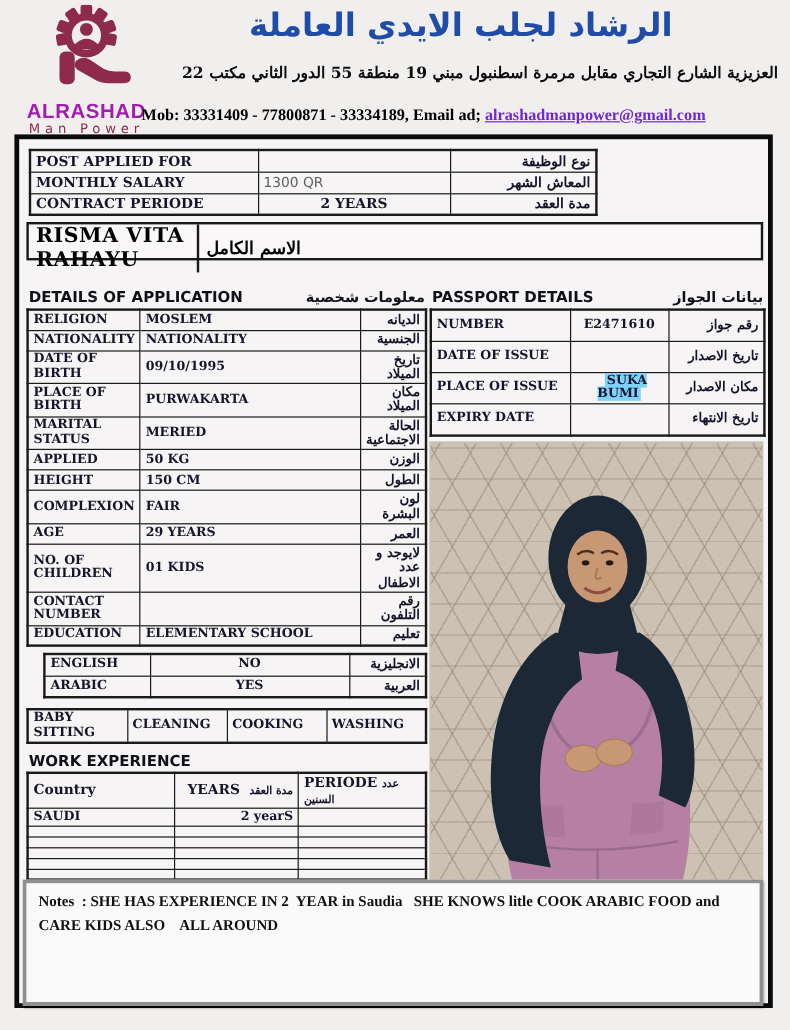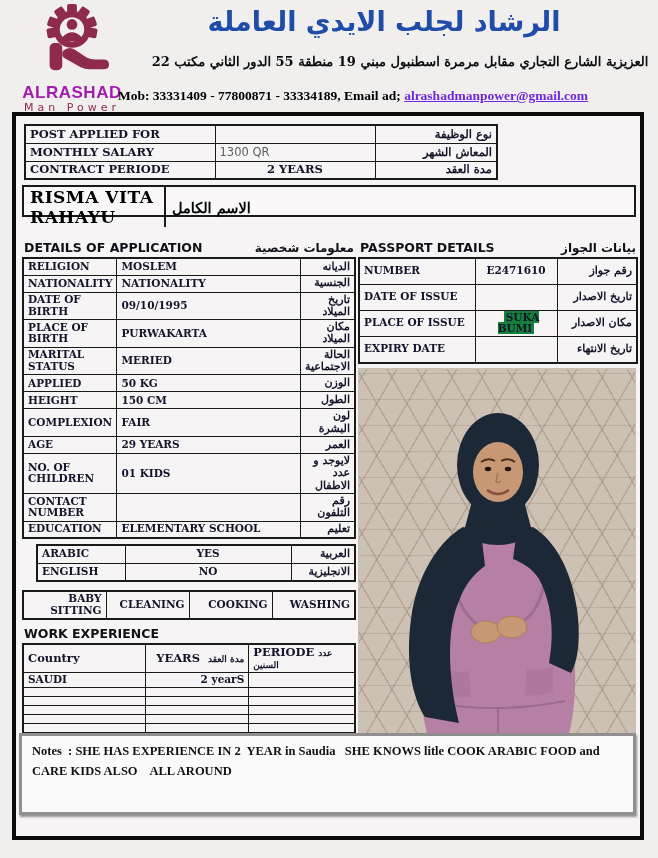--- a/index.html
+++ b/index.html
@@ -62,52 +62,52 @@
   .details-table .c-ar  { width:53px; }
   .details-table td { height:17px; }
 
   .langs-table { width:calc(100% - 14px); margin:5px 0 0 14px; border:2px solid #1a1a1a; }
   .langs-table td { height:18px; }
   .langs-table .c-lbl { width:88px; }
   .langs-table .c-val { text-align:center; }
   .langs-table .c-ar  { width:64px; }
 
   .skills-table { width:100%; margin-top:8px; border:2px solid #1a1a1a; }
-  .skills-table td { width:25%; text-align:right; height:17px; }
+  .skills-table td { width:25%; text-align:left; height:17px; }
   .skills-table .pct { font-size:9.5px; font-family:"DejaVu Sans", sans-serif; }
 
   .we-heading { margin-top:6px; }
   .workexp-table { width:100%; border:2px solid #1a1a1a; }
   .workexp-table .c-country { width:37%; }
   .workexp-table .c-years   { width:31%; text-align:right; }
   .workexp-table .c-periode { width:32%; }
   .workexp-table .hdr td { height:24px; font-size:11.5px; }
   .workexp-table .hdr .ar-inline { font-size:9px; direction:rtl; }
   .workexp-table .data td { height:15px; }
   .workexp-table .empty td { height:9px; }
 
   .skill-note { margin-top:7px; font-size:11px; font-weight:bold; color:#15152a; }
 
   .passport-table { width:100%; border:2px solid #1a1a1a; }
   .passport-table td { height:26px; }
   .passport-table .c-lbl { width:116px; }
   .passport-table .c-val { text-align:center; }
   .passport-table .c-ar  { width:80px; line-height:1.05; }
-  .hl { background:#15803d; padding:0 2px;margin-left:11px; }
+  .hl { background:#7dd3fc; padding:0 2px;margin-left:11px; }
 
   .photo { margin-top:4px; width:278px; height:371px; border:1px solid #c6c0ba; position:relative;
            background-color:#cdc1b4;
            background-image:
              repeating-linear-gradient(60deg,  rgba(122,107,92,.30) 0 1.5px, transparent 1.5px 26px),
              repeating-linear-gradient(-60deg, rgba(122,107,92,.30) 0 1.5px, transparent 1.5px 26px),
              repeating-linear-gradient(0deg,   rgba(122,107,92,.22) 0 1.5px, transparent 1.5px 26px);
            overflow:hidden; }
   .photo svg { position:absolute; left:0; top:0; }
 
-  .notes-box { position:absolute; left:3px; top:617px; width:617px; height:82px;
+  .notes-box { position:absolute; left:3px; top:617px; width:617px; height:105px;
                border:3px solid #8f8f8f; box-shadow:1px 2px 2px rgba(0,0,0,.4); background:#fbfafa; }
   .notes-text { padding:5px 10px; font-size:12.5px; font-weight:bold; color:#111;
                 font-family:"Liberation Serif", serif; white-space:pre-wrap; line-height:1.6; }
 </style>
 </head>
 <body>
 
 <div class="page">
 
   <div class="logo-block">
@@ -235,28 +235,28 @@
               <td class="c-lbl">EDUCATION</td>
               <td>ELEMENTARY SCHOOL</td>
               <td class="c-ar ar-cell">تعليم</td>
             </tr>
       </tbody>
         </table>
 
       <table class="langs-table">
         <tbody>
             <tr>
+              <td class="c-lbl">ENGLISH</td>
+              <td class="c-val">NO</td>
+              <td class="c-ar ar-cell">الانجليزية</td>
+            </tr>
+        <tr>
               <td class="c-lbl">ARABIC</td>
               <td class="c-val">YES</td>
               <td class="c-ar ar-cell">العربية</td>
-            </tr>
-        <tr>
-              <td class="c-lbl">ENGLISH</td>
-              <td class="c-val">NO</td>
-              <td class="c-ar ar-cell">الانجليزية</td>
             </tr>
       </tbody>
         </table>
 
       <table class="skills-table">
         <tbody>
             <tr>
           <td>BABY SITTING</td>
           <td>CLEANING</td>
           <td>COOKING</td>

